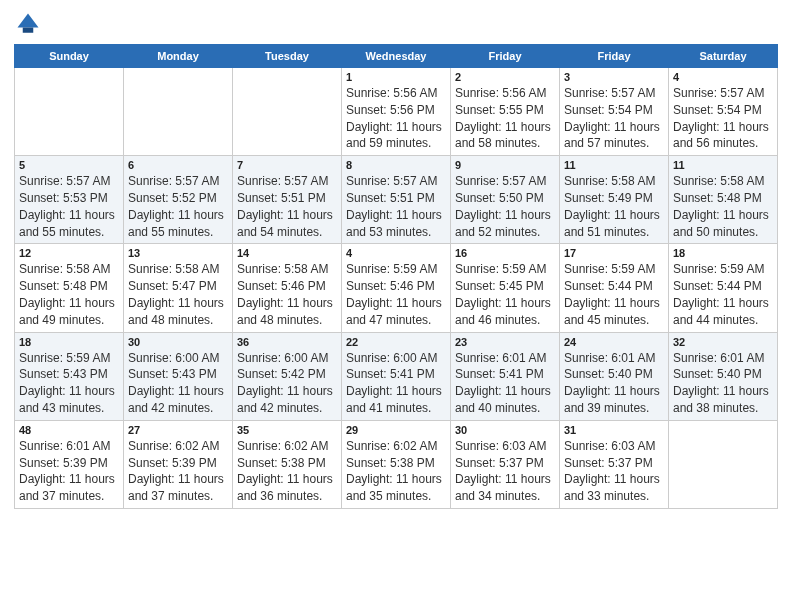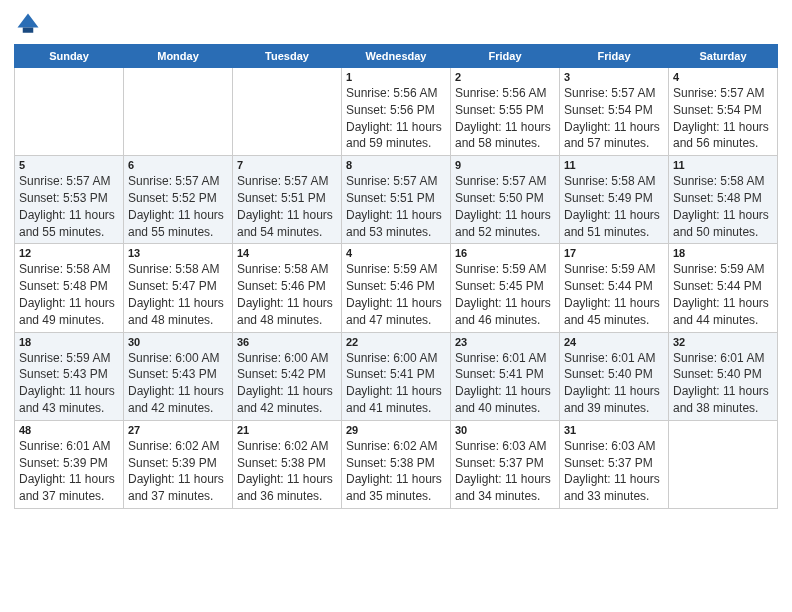--- a/index.html
+++ b/index.html
@@ -319,21 +319,21 @@
 and 37 minutes.</div>
           </td>
           <td>
             <span class="day-num">27</span>
             <div class="cell-info" style="white-space: pre-line;">Sunrise: 6:02 AM
 Sunset: 5:39 PM
 Daylight: 11 hours
 and 37 minutes.</div>
           </td>
           <td>
-            <span class="day-num">21</span>
+            <span class="day-num">35</span>
             <div class="cell-info" style="white-space: pre-line;">Sunrise: 6:02 AM
 Sunset: 5:38 PM
 Daylight: 11 hours
 and 36 minutes.</div>
           </td>
           <td>
             <span class="day-num">29</span>
             <div class="cell-info" style="white-space: pre-line;">Sunrise: 6:02 AM
 Sunset: 5:38 PM
 Daylight: 11 hours

